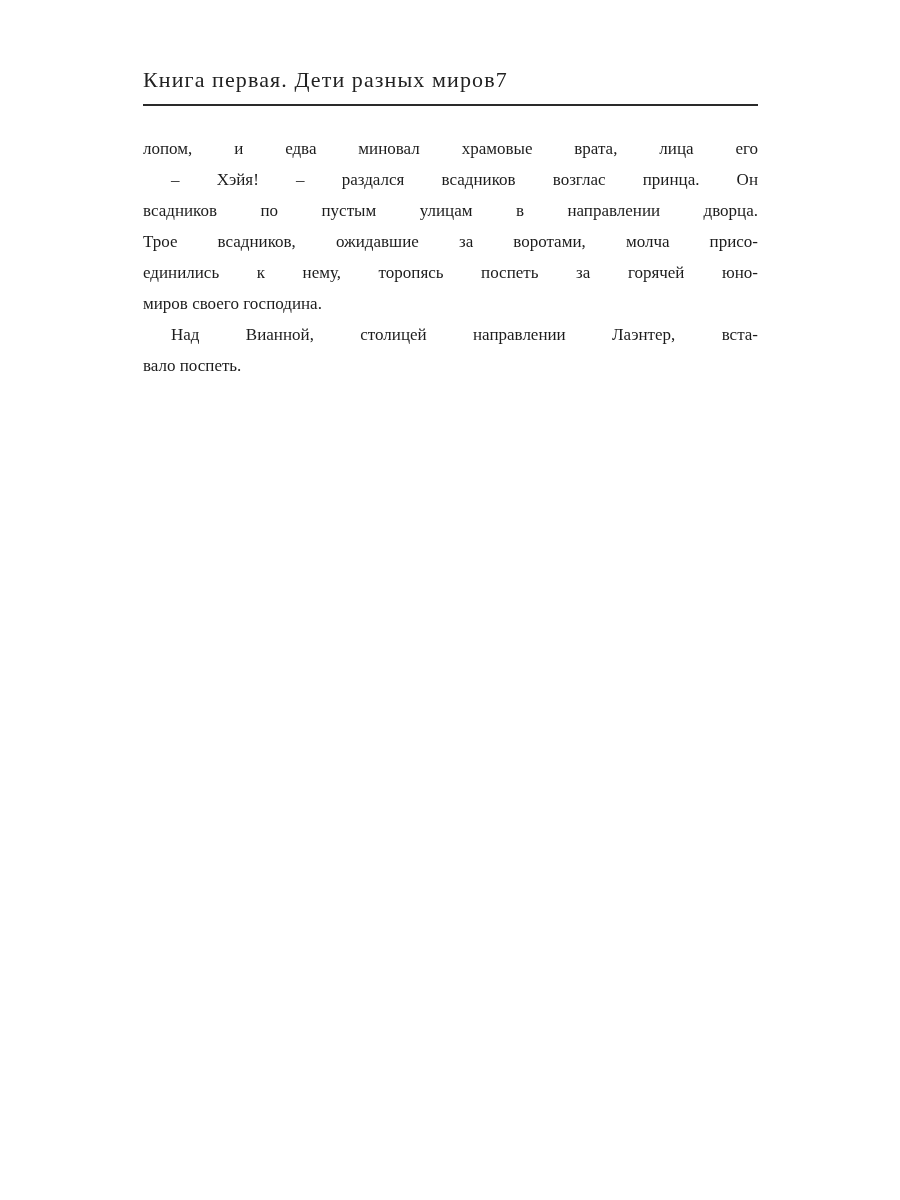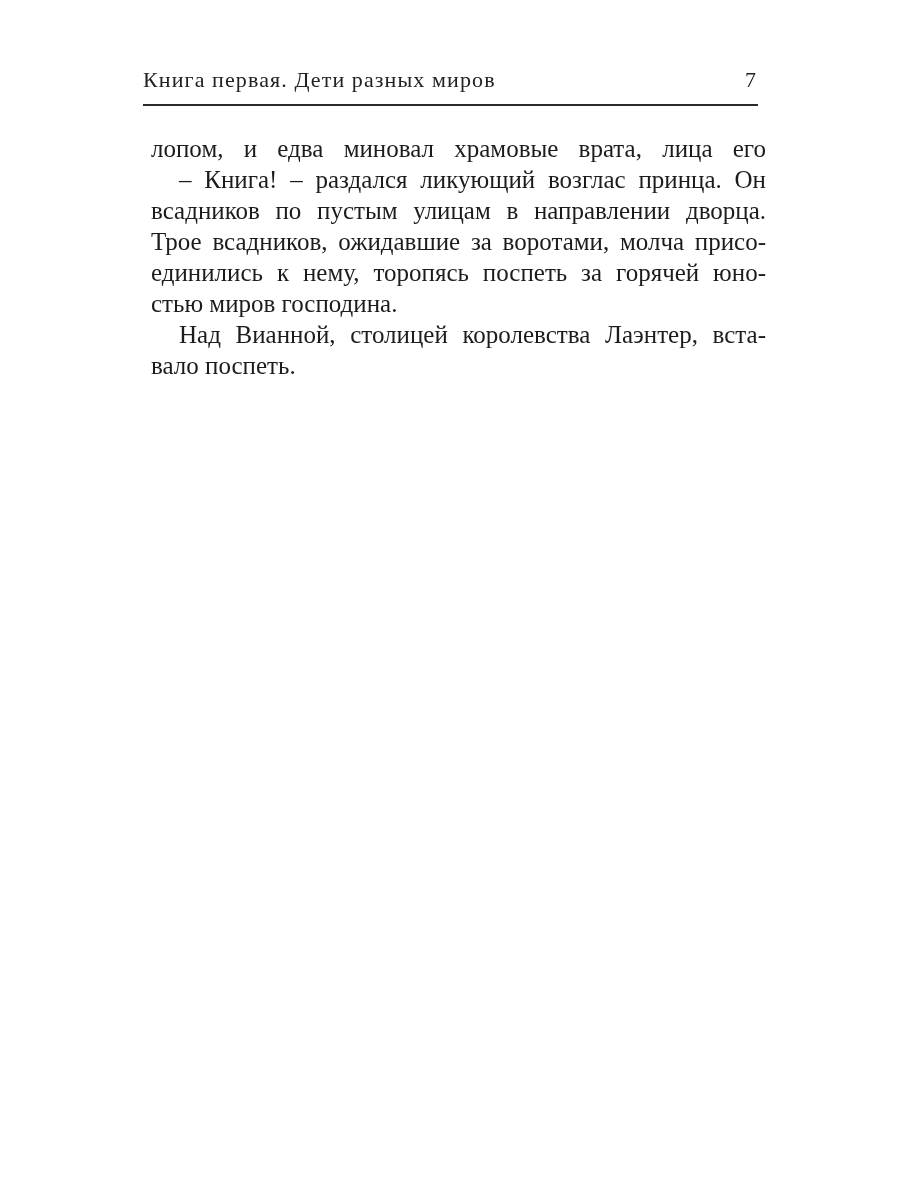--- a/index.html
+++ b/index.html
@@ -21,45 +21,45 @@
       top: 0;
       width: 615px;
     }
     .running-head {
       position: absolute;
       left: 0;
       top: 67px;
       width: 615px;
       height: 32px;
       display: flex;
-      justify-content: space-between;
+      justify-content: flex-start;
       align-items: baseline;
       font-size: 22px;
       letter-spacing: 1.1px;
       color: #222;
     }
     .running-head .folio {
       font-size: 22px;
       letter-spacing: 0;
       padding-right: 2px;
     }
     .head-rule {
       position: absolute;
       left: 0;
       top: 104px;
       width: 615px;
       height: 1.5px;
       background: #2a2a2a;
     }
     .body-text {
       position: absolute;
-      left: 8px;
+      left: 0;
       top: 133px;
       width: 615px;
-      font-size: 25px;
+      font-size: 17px;
       line-height: 31px;
     }
     .line {
       display: block;
       white-space: nowrap;
       height: 31px;
     }
     .line.justify {
       text-align: justify;
       text-align-last: justify;
@@ -76,21 +76,21 @@
 
 <div class="page">
   <div class="running-head">
     <span>Книга первая. Дети разных миров</span>
     <span class="folio">7</span>
   </div>
   <div class="head-rule"></div>
 
   <div class="body-text">
     <span class="line justify">лопом, и едва миновал храмовые врата, лица его</span>
-    <span class="line justify indent">– Книга! – раздался ликующий возглас принца. Он</span>
+    <span class="line justify indent">– Хэйя! – раздался всадников возглас принца. Он</span>
     <span class="line justify">всадников по пустым улицам в направлении дворца.</span>
     <span class="line justify">Трое всадников, ожидавшие за воротами, молча присо-</span>
     <span class="line justify">единились к нему, торопясь поспеть за горячей юно-</span>
-    <span class="line left">стью миров господина.</span>
-    <span class="line justify indent">Над Вианной, столицей королевства Лаэнтер, вста-</span>
+    <span class="line left">миров своего господина.</span>
+    <span class="line justify indent">Над Вианной, столицей направлении Лаэнтер, вста-</span>
     <span class="line left">вало поспеть.</span>
   </div>
 </div>
 
 </body></html>

